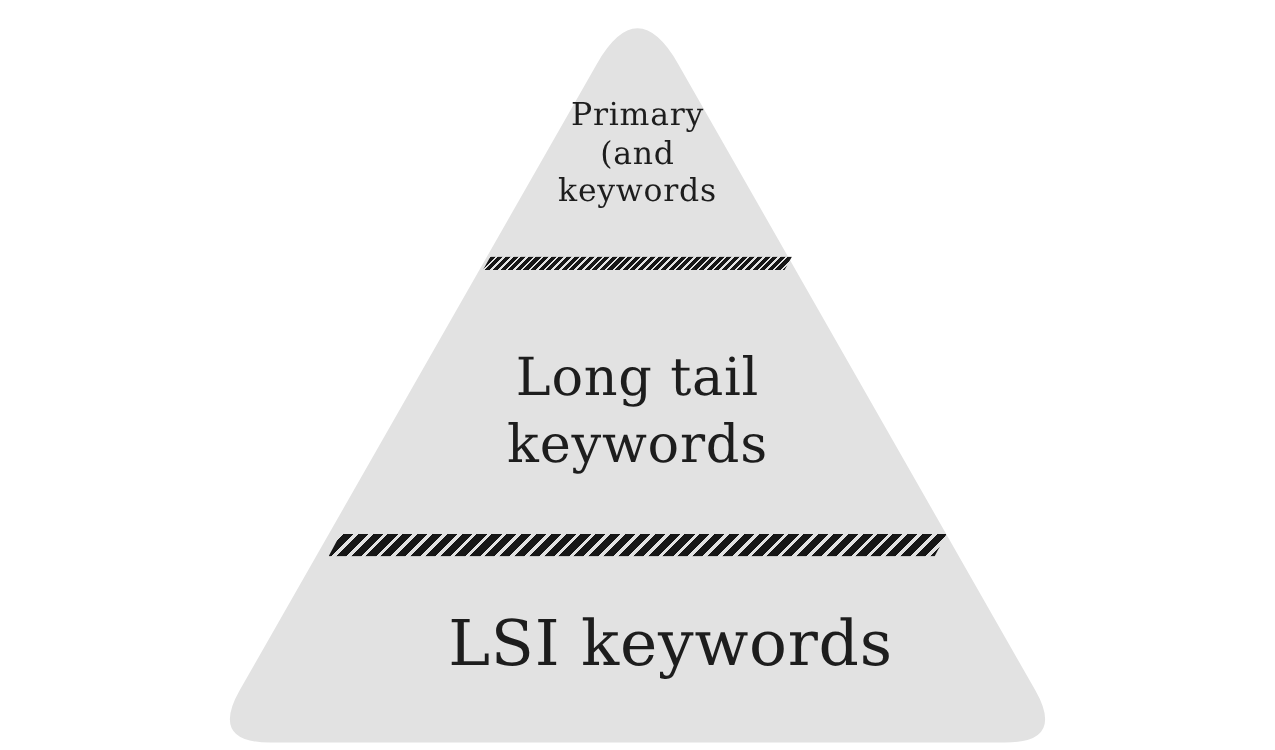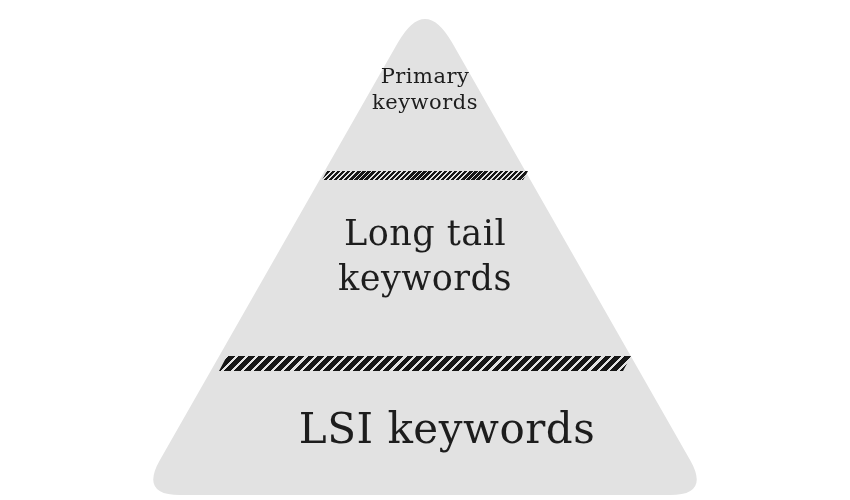--- a/index.html
+++ b/index.html
@@ -19,21 +19,21 @@
   }
   .tier {
     position: absolute;
     left: 0;
     width: 850px;
     text-align: center;
     color: var(--text, #1d1d1d);
   }
   .tier .line { display: block; }
   .tier-top    { top: 64px;  font-size: 21px; line-height: 25.5px; letter-spacing: 0.5px; }
-  .tier-mid    { top: 211px; font-size: 35px; line-height: 45px;   letter-spacing: 0.5px; }
+  .tier-mid    { top: 230px; font-size: 35px; line-height: 45px;   letter-spacing: 0.5px; }
   .tier-bottom { top: 404px; font-size: 42px; line-height: 50px;   letter-spacing: 0.5px; padding-left: 22px; }
   .rope {
     position: absolute;
   }
   
   .rope-top {
     left: 322px; top: 171px;
     width: 206px; height: 9px;
     background: repeating-linear-gradient(135deg,
       var(--rope, #161616) 0px, var(--rope, #161616) 2.4px,
@@ -59,20 +59,21 @@
              Q 425 -5 452.2 42.8
              L 690.2 460.2
              Q 710 495 670 495
              L 180 495
              Q 140 495 159.8 460.2
              Z" fill="#e2e2e2"></path>
   </svg>
 
   <div class="tier tier-top">
     <span class="line">Primary</span>
+    <span class="line">(and</span>
     <span class="line">keywords</span>
   </div>
 
   <div class="rope rope-top"></div>
 
   <div class="tier tier-mid">
     <span class="line">Long tail</span>
     <span class="line">keywords</span>
   </div>
 

